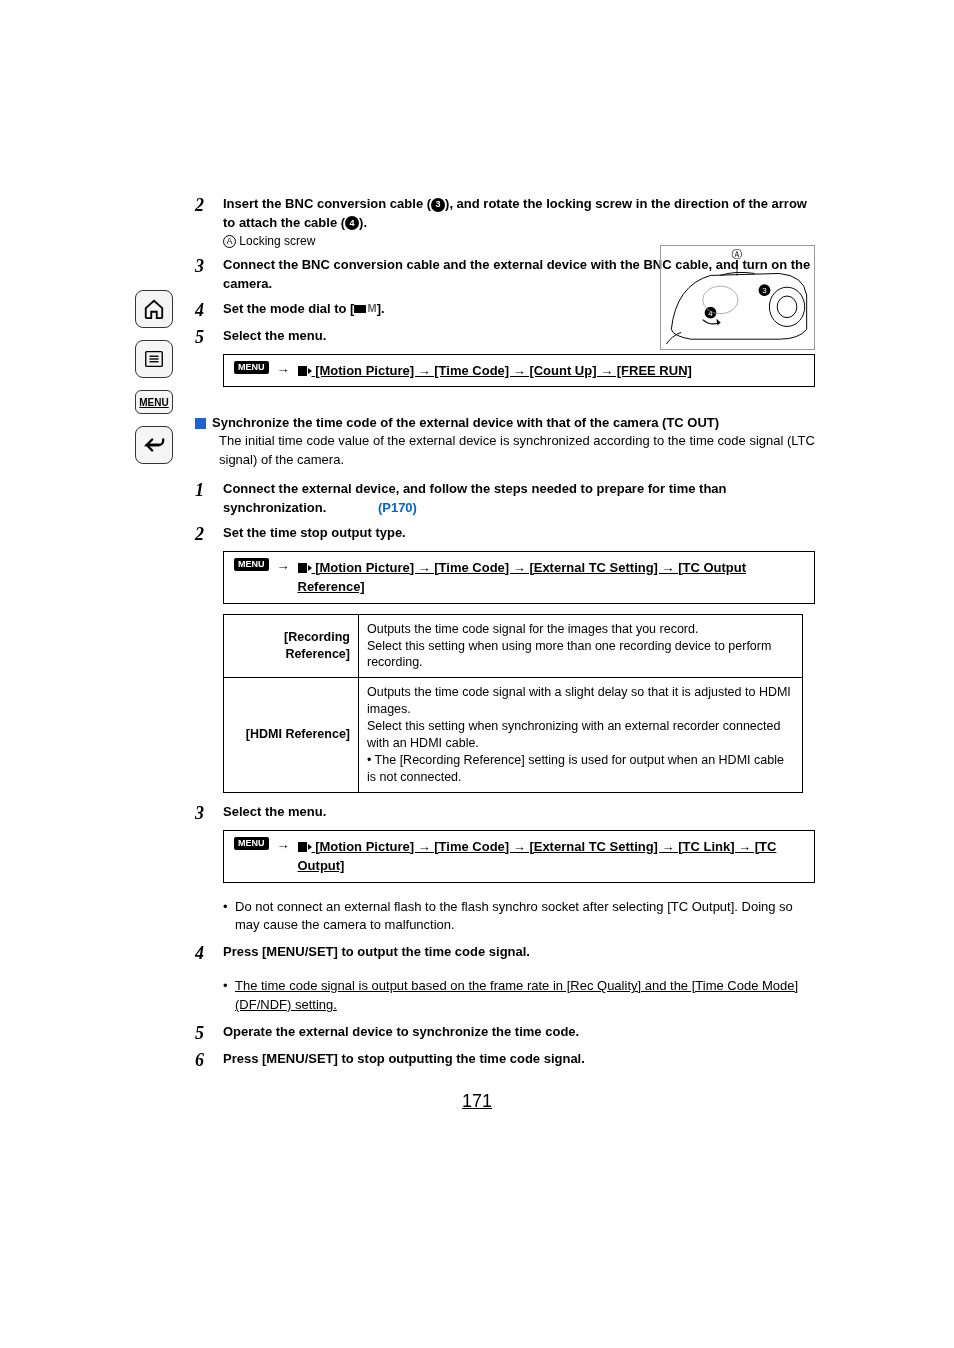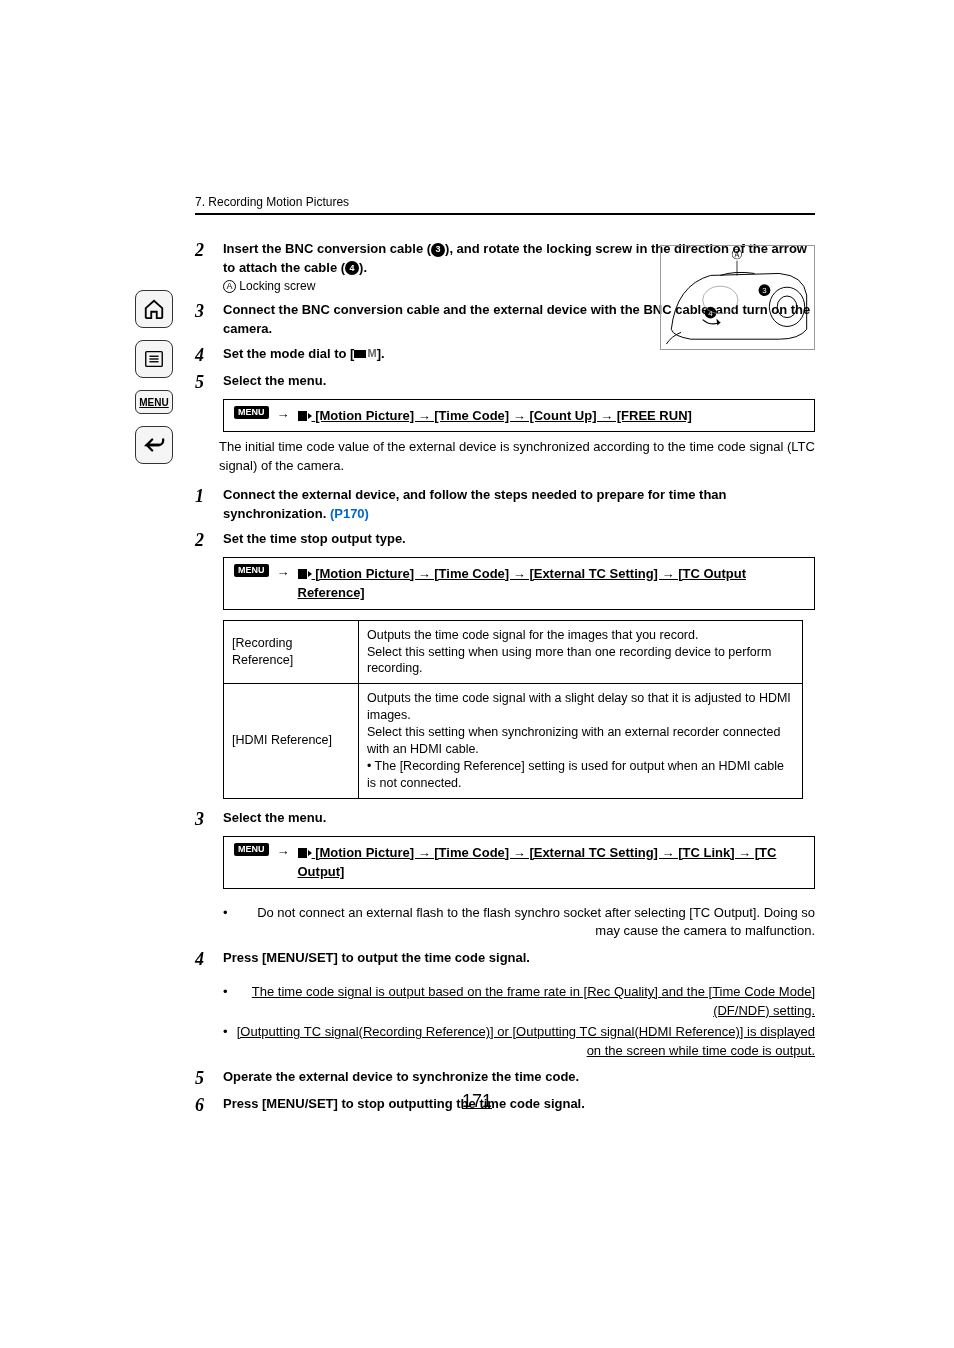--- a/index.html
+++ b/index.html
@@ -182,44 +182,43 @@
     .section-title {
       font-weight: bold;
       font-size: 13px;
     }
     .section-desc {
       font-size: 13px;
       line-height: 1.45;
       margin-bottom: 10px;
       margin-left: 24px;
     }
-    .link { color: #0066cc; font-weight: bold; }
+    .link { color: #0066cc; font-weight: bold; margin-left: 48px; }
     table.defs {
       border-collapse: collapse;
       width: 580px;
       margin-left: 28px;
       margin-top: 10px;
       margin-bottom: 10px;
     }
     table.defs td {
       border: 1px solid #000;
       padding: 6px 8px;
       font-size: 12.5px;
       line-height: 1.35;
       vertical-align: middle;
     }
     table.defs td.rowhead {
       width: 135px;
-      text-align: left;
-      font-weight: normal;
+      text-align: right;
+      font-weight: bold;
     }
     .bullet-list {
       margin-left: 28px;
       margin-top: 15px;
-      text-align: right;
     }
     .bullet-list li {
       list-style: none;
       position: relative;
       padding-left: 12px;
       font-size: 13px;
       line-height: 1.45;
       margin-bottom: 2px;
     }
     .bullet-list li::before {
@@ -266,21 +265,20 @@
   <div class="side-menu">MENU</div>
   <div class="side-icon">
     <svg viewBox="0 0 24 24" fill="none" stroke="#000" stroke-width="2.5" stroke-linecap="round">
         <path d="M10 6l-6 6h14a5 5 0 010 0M4 12l6 6"></path>
         <path d="M4 12h13a5 5 0 005-5V6"></path>
       </svg>
   </div>
 </div>
 
 <div class="content">
-  <div class="chapter-header">7. Recording Motion Pictures</div>
 
   <div class="illustration">
     <svg viewBox="0 0 155 105">
       <text x="77" y="12" text-anchor="middle" font-size="11">Ⓐ</text>
       <line x1="77" y1="15" x2="77" y2="30" stroke="#000" stroke-width="0.8"></line>
       <path d="M10 85 Q 15 40 50 30 L 120 28 Q 145 30 148 50 L 148 85 Q 140 95 120 95 L 30 95 Q 12 92 10 85 Z" fill="none" stroke="#000" stroke-width="1"></path>
       <ellipse cx="128" cy="62" rx="18" ry="20" fill="none" stroke="#000" stroke-width="1"></ellipse>
       <ellipse cx="128" cy="62" rx="10" ry="11" fill="none" stroke="#000" stroke-width="1"></ellipse>
       <path d="M60 30 Q 75 25 95 28" fill="none" stroke="#000" stroke-width="1"></path>
       <circle cx="105" cy="45" r="6" fill="#000"></circle>
@@ -319,20 +317,24 @@
     <div class="step-num">5</div>
     <div class="step-body"><b>Select the menu.</b></div>
   </div>
 
   <div class="menu-box">
     <span class="menu-label">MENU</span>
     <span class="arrow">→</span>
     <span class="menu-path"><span class="video-icon"></span> <span>[Motion Picture] → [Time Code] → [Count Up] → [FREE RUN]</span></span>
   </div>
 
+  <div class="section-heading">
+    <div class="blue-square"></div>
+    <div class="section-title">Synchronize the time code of the external device with that of the camera (TC OUT)</div>
+  </div>
   <div class="section-desc">The initial time code value of the external device is synchronized according to the time code signal (LTC signal) of the camera.</div>
 
   <div class="step-row">
     <div class="step-num">1</div>
     <div class="step-body"><b><span>Connect the external device, and follow the steps needed to prepare for time than synchronization. </span><span class="link">(P170)</span></b></div>
   </div>
 
   <div class="step-row">
     <div class="step-num">2</div>
     <div class="step-body"><b>Set the time stop output type.</b></div>
@@ -374,21 +376,20 @@
   <ul class="bullet-list">
     <li>Do not connect an external flash to the flash synchro socket after selecting [TC Output]. Doing so may cause the camera to malfunction.</li>
   </ul>
 
   <div class="step-row" style="margin-top:8px">
     <div class="step-num">4</div>
     <div class="step-body">
       <b>Press [MENU/SET] to output the time code signal.</b>
       <ul class="bullet-list" style="margin-left:0;text-decoration:underline;">
         <li>The time code signal is output based on the frame rate in [Rec Quality] and the [Time Code Mode] (DF/NDF) setting.</li>
-        <li>[Outputting TC signal(Recording Reference)] or [Outputting TC signal(HDMI Reference)] is displayed on the screen while time code is output.</li>
       </ul>
     </div>
   </div>
 
   <div class="step-row">
     <div class="step-num">5</div>
     <div class="step-body"><b>Operate the external device to synchronize the time code.</b></div>
   </div>
 
   <div class="step-row">

